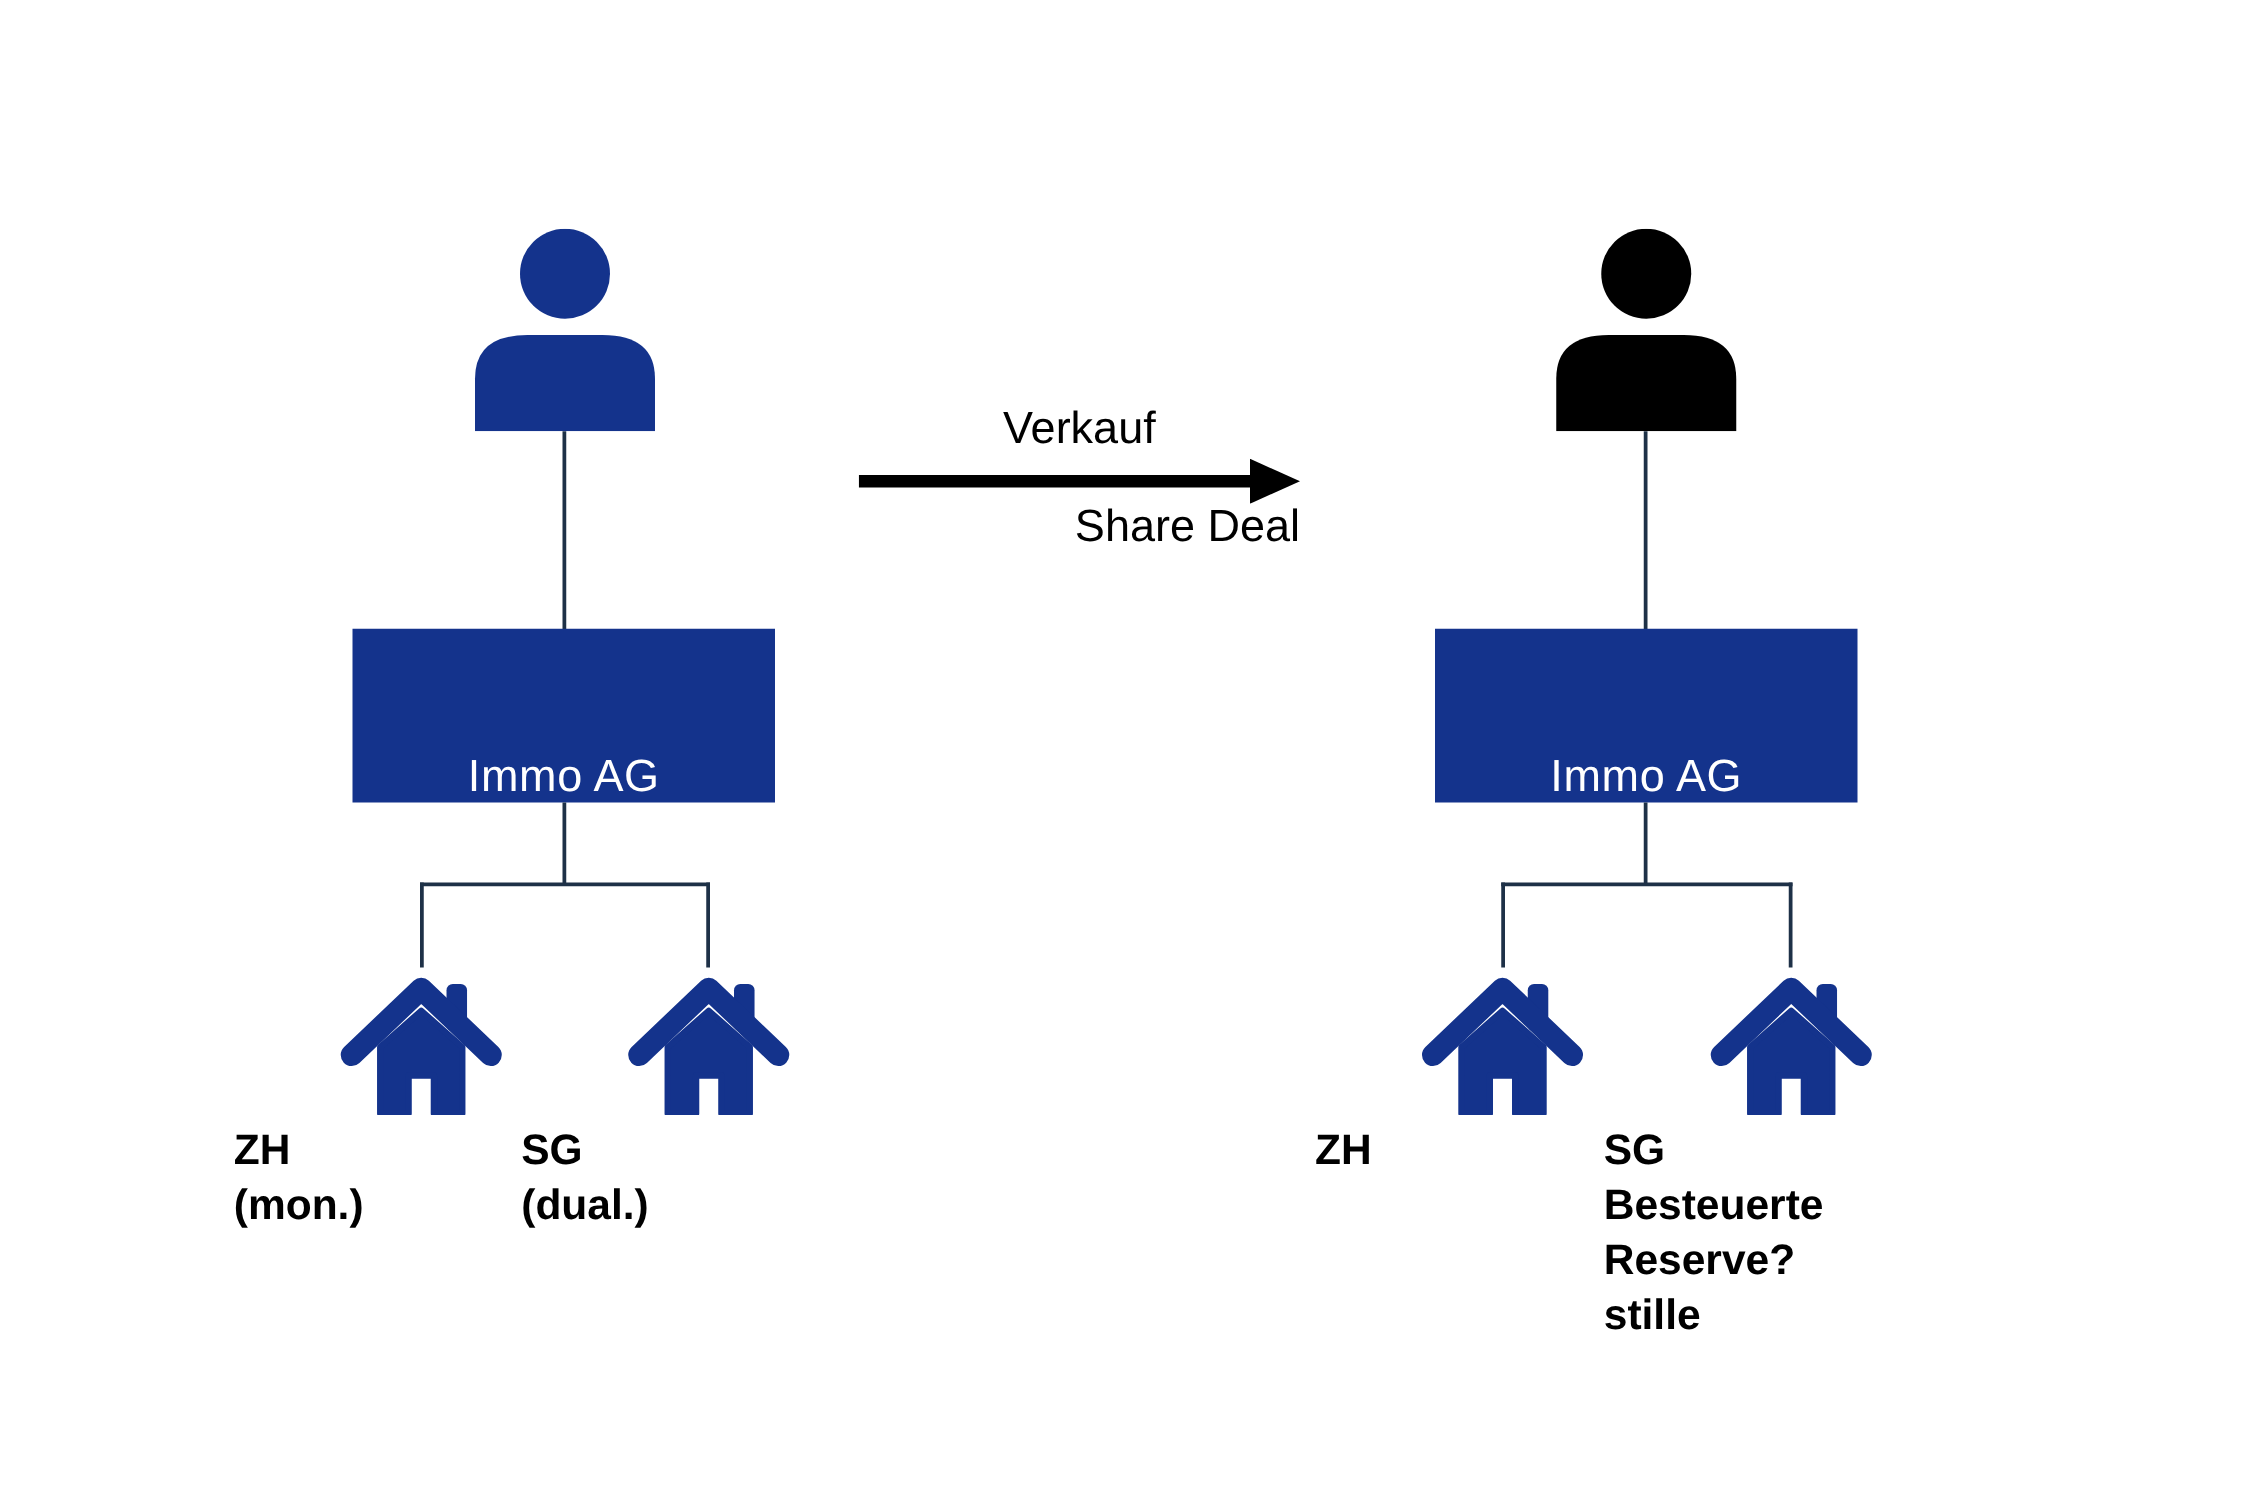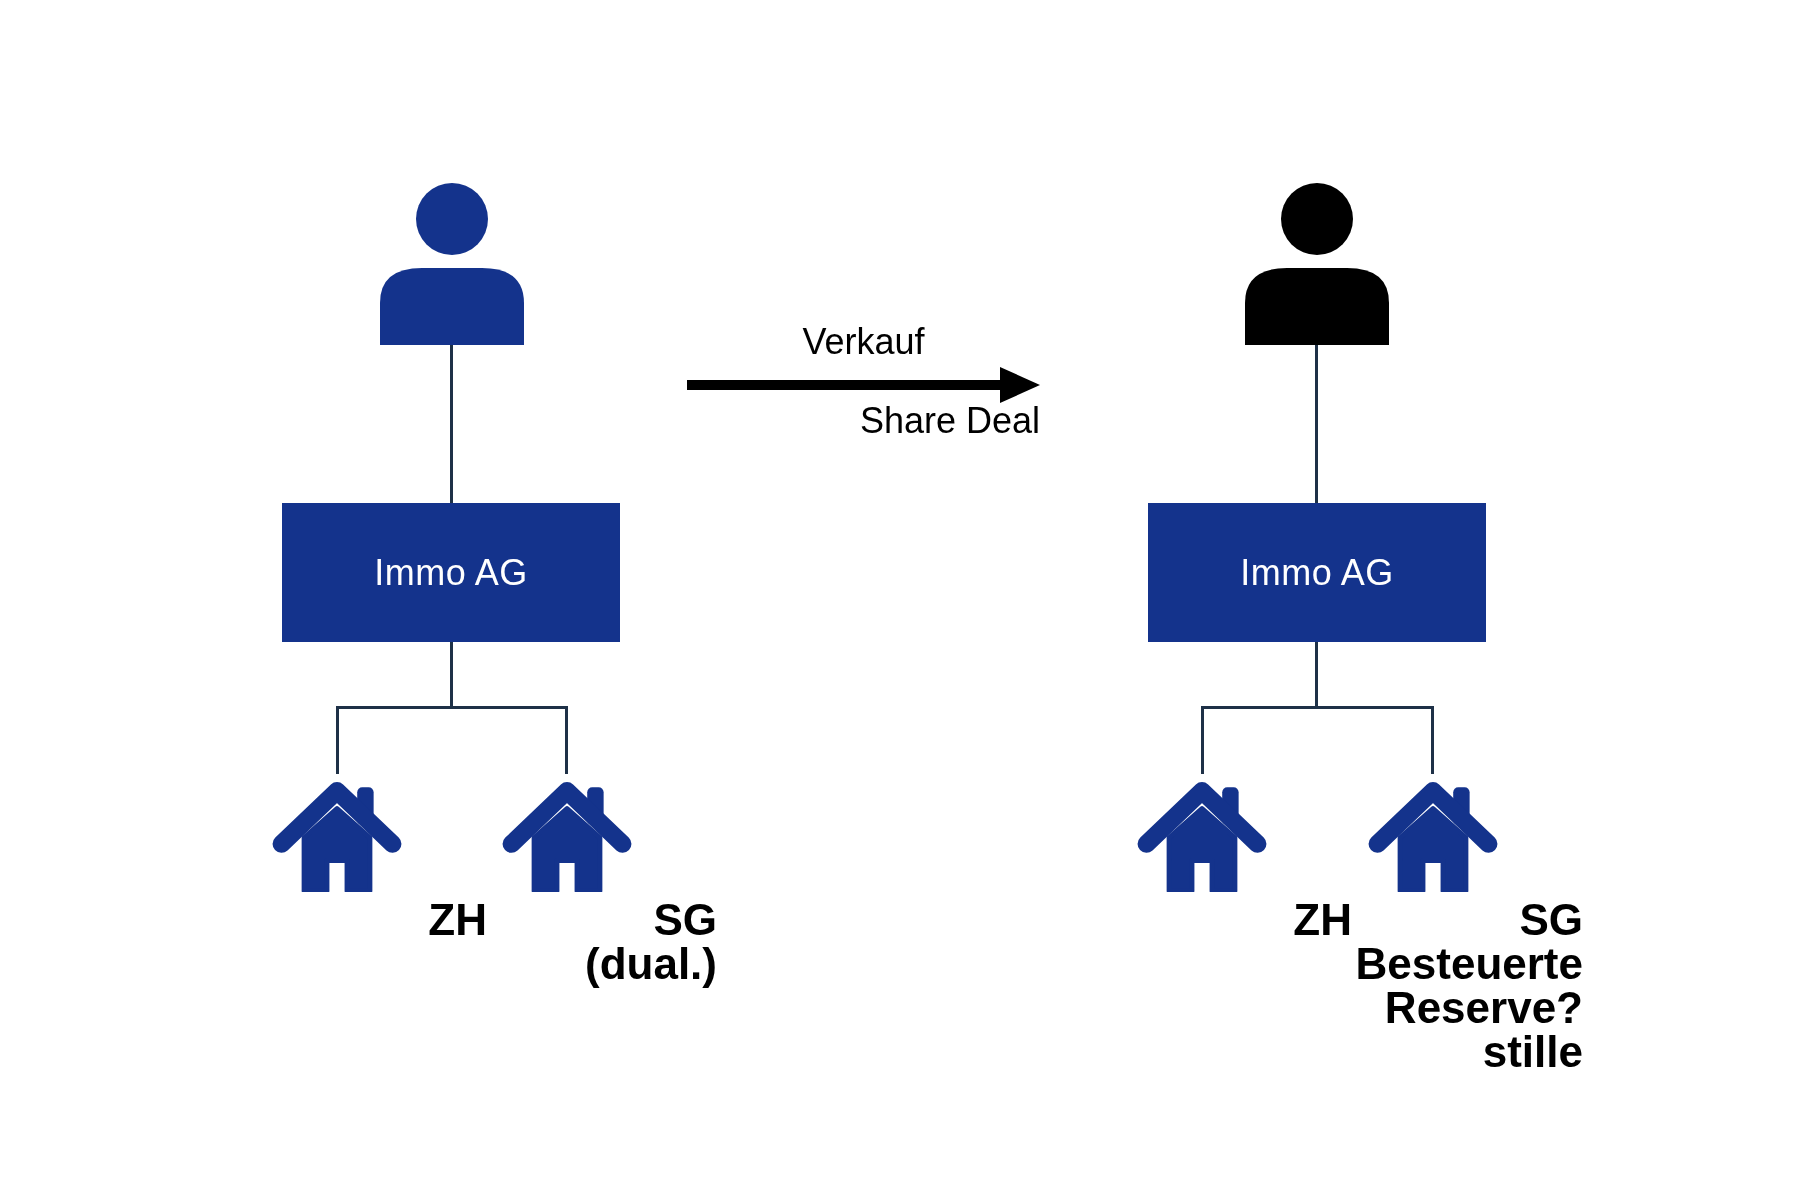--- a/index.html
+++ b/index.html
@@ -29,38 +29,38 @@
     height: 3px;
     background: var(--connector-navy, #1E3147);
   }
 
   .company-box {
     position: absolute;
     width: 338px;
     height: 139px;
     background: var(--primary-blue, #14338C);
     display: flex;
-    align-items: center;
+    align-items: flex-end;
     justify-content: center;
   }
   .company-box .box-label {
     color: var(--box-text-white, #ffffff);
     font-size: 36px;
     font-weight: 400;
     letter-spacing: 0.5px;
   }
 
   .house-icon { position: absolute; width: 130px; height: 120px; }
   .house-icon svg { display: block; width: 100%; height: 100%; }
 
   .property-label {
     position: absolute;
     width: 300px;
-    text-align: right;
-    font-size: 44px;
+    text-align: left;
+    font-size: 34px;
     font-weight: 700;
     line-height: 44px;
     color: var(--label-text-black, #000000);
   }
 
   .arrow-caption {
     position: absolute;
     left: 687px;
     width: 353px;
     text-align: center;
@@ -108,20 +108,21 @@
     <div class="house-icon" style="left:502px; top:772px;">
       <svg viewBox="0 0 100 95" aria-hidden="true">
         <rect x="66" y="12" width="13" height="30" rx="4" fill="var(--primary-blue,#14338C)"></rect>
         <path d="M6,57 L50,15 L94,57" fill="none" stroke="var(--primary-blue,#14338C)" stroke-width="14" stroke-linecap="round" stroke-linejoin="round"></path>
         <path d="M24,52 L50,29 L76,52 L76,94 L58,94 L58,70 L42,70 L42,94 L24,94 Z" fill="var(--primary-blue,#14338C)" stroke="var(--primary-blue,#14338C)" stroke-width="4" stroke-linejoin="round"></path>
       </svg>
     </div>
 
     <div class="property-label" style="left:187px; top:898px;">
       <div>ZH</div>
+      <div>(mon.)</div>
     </div>
 
     <div class="property-label" style="left:417px; top:898px;">
       <div>SG</div>
       <div>(dual.)</div>
     </div>
   </div>
 
   <div>
     <div class="arrow-caption" style="top:320px;">Verkauf</div>

